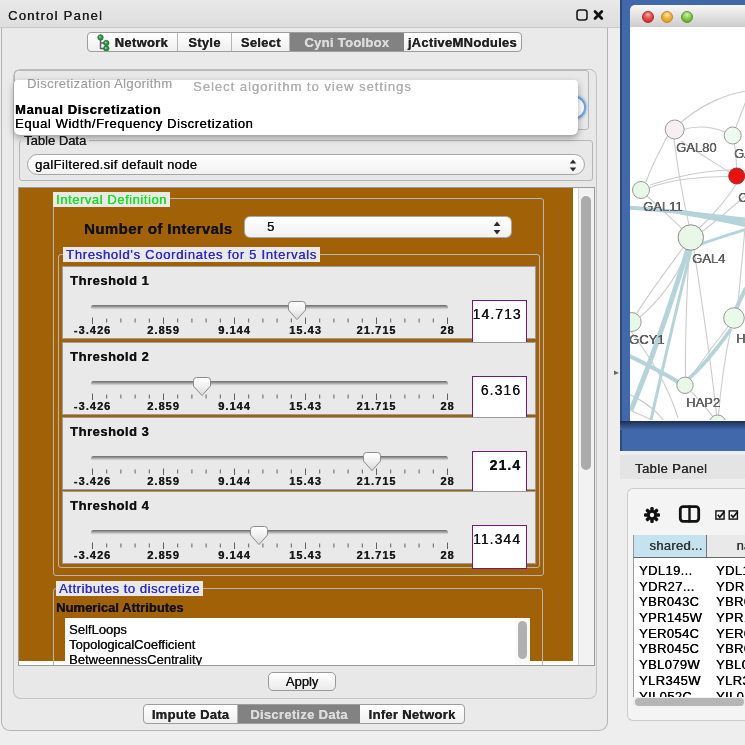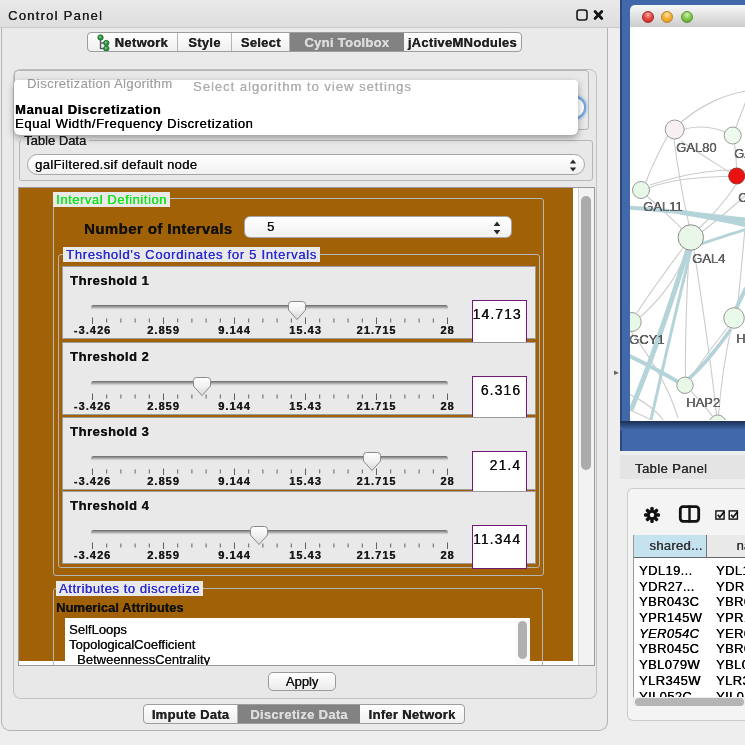--- a/index.html
+++ b/index.html
@@ -263,21 +263,21 @@
   <svg style="position:absolute;left:299px;top:32.5px;" width="20" height="21" viewBox="0 0 20 21">
     <path d="M1.5,4.5 Q1.5,1.5 4.5,1.5 L15.5,1.5 Q18.5,1.5 18.5,4.5 L18.5,10 L10,19.6 L1.5,10 Z" fill="url(#g2)" stroke="#8a8a8a" stroke-width="1"></path>
     <defs>
             <linearGradient id="g2" x1="0" y1="0" x2="0" y2="1">
               <stop offset="0" stop-color="#ffffff"></stop>
               <stop offset="0.5" stop-color="#f0f0f0"></stop>
               <stop offset="1" stop-color="#d8d8d8"></stop>
             </linearGradient>
           </defs>
   </svg>
-  <div class="vbox" style="top:33px;">21.4</div>
+  <div class="vbox" style="top:33px;font-weight:bold;">21.4</div>
 </div>
 <div class="tpanel" style="top:303px;">
   <div class="ttitle">Threshold 4</div>
   <div class="track" style="left:28px;top:38px;width:357px;"></div>
   <svg style="position:absolute;left:0;top:49.5px;" width="400" height="8" viewBox="0 0 400 8">
           <g stroke="#606060" stroke-width="1">
             <line x1="29.5" y1="0.5" x2="29.5" y2="7"></line>
             <line x1="43.7" y1="1.5" x2="43.7" y2="5.5"></line>
             <line x1="57.9" y1="1.5" x2="57.9" y2="5.5"></line>
             <line x1="72.1" y1="1.5" x2="72.1" y2="5.5"></line>
@@ -325,21 +325,21 @@
 </div>
 
   <div class="groupbox" style="left:33.5px;top:399.5px;width:490px;height:85px;"></div>
   <div class="gtitle" style="left:37px;top:392.5px;color:#2a2ad4;letter-spacing:0.55px;">Attributes to discretize</div>
   <div class="abs b" style="left:37px;top:411.5px;font-size:13px;color:#111;">Numerical Attributes</div>
   <div class="abs" style="left:46px;top:430px;width:450px;height:47px;background:#fff;"></div>
   <div class="abs" style="left:496px;top:430px;width:15px;height:47px;background:#fafafa;"></div>
   <div class="abs" style="left:499px;top:433px;width:9px;height:38px;background:#b0b0b0;border-radius:5px;"></div>
   <div class="abs" style="left:50px;top:434px;font-size:13px;color:#111;">SelfLoops</div>
   <div class="abs" style="left:50px;top:449px;font-size:13px;color:#111;">TopologicalCoefficient</div>
-  <div class="abs" style="left:50px;top:464px;font-size:13px;color:#111;margin-left:8px;">BetweennessCentrality</div>
+  <div class="abs" style="left:50px;top:464px;font-size:13px;color:#111;">BetweennessCentrality</div>
 </div>
 
 <div class="abs" style="left:268px;top:672px;width:68px;height:19px;background:linear-gradient(#ffffff,#ebebeb);border:1px solid #9a9a9a;border-radius:5px;box-sizing:border-box;text-align:center;font-size:13px;line-height:18px;color:#111;">Apply</div>
 
 <div class="abs btabbar">
   <div class="tab" style="width:94px;">Impute Data</div>
   <div class="tab tabsel" style="width:122px;">Discretize Data</div>
   <div class="tab" style="width:104px;">Infer Network</div>
 </div>
 
@@ -451,21 +451,21 @@
   <div class="abs" style="left:73px;top:0;width:39px;height:23px;background:#e9e9e9;border-bottom:1px solid #666;box-sizing:border-box;font-size:13px;line-height:21px;color:#333;"><span style="margin-left:30px;">na</span></div>
 </div>
 <div class="trow" style="left:639px;top:563px;">YDL19...</div>
 <div class="trow" style="left:716px;top:563px;">YDL1</div>
 <div class="trow" style="left:639px;top:579px;">YDR27...</div>
 <div class="trow" style="left:716px;top:579px;">YDR2</div>
 <div class="trow" style="left:639px;top:594px;">YBR043C</div>
 <div class="trow" style="left:716px;top:594px;">YBR0</div>
 <div class="trow" style="left:639px;top:610px;">YPR145W</div>
 <div class="trow" style="left:716px;top:610px;">YPR1</div>
-<div class="trow" style="left:639px;top:626px;font-style:italic;">YER054C</div>
+<div class="trow" style="left:639px;top:626px;">YER054C</div>
 <div class="trow" style="left:716px;top:626px;">YER0</div>
 <div class="trow" style="left:639px;top:641px;">YBR045C</div>
 <div class="trow" style="left:716px;top:641px;">YBR0</div>
 <div class="trow" style="left:639px;top:657px;">YBL079W</div>
 <div class="trow" style="left:716px;top:657px;">YBL0</div>
 <div class="trow" style="left:639px;top:673px;">YLR345W</div>
 <div class="trow" style="left:716px;top:673px;">YLR3</div>
 <div class="trow" style="left:639px;top:689px;">YIL052C</div>
 <div class="trow" style="left:716px;top:689px;">YIL0</div>
 

